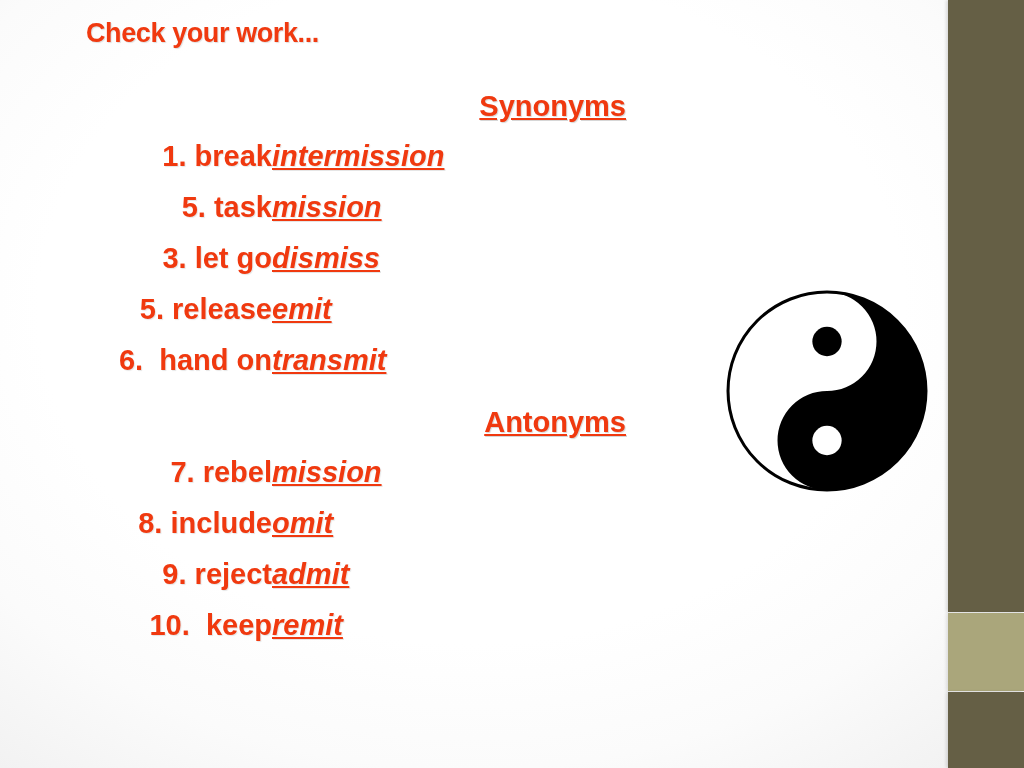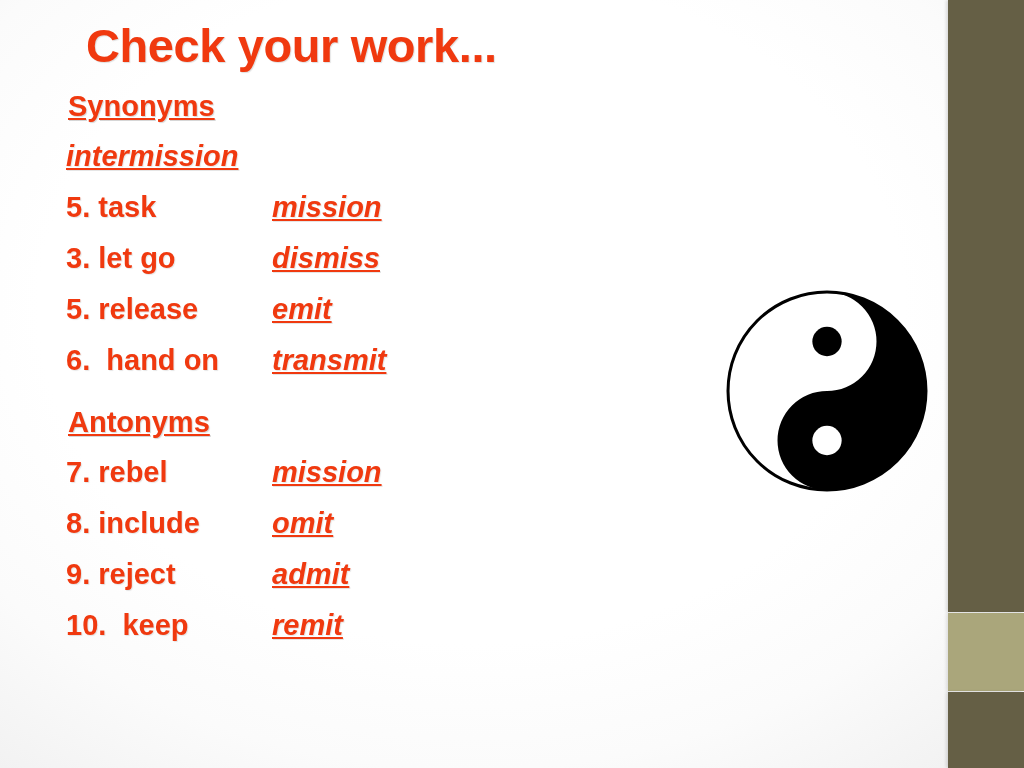--- a/index.html
+++ b/index.html
@@ -47,34 +47,35 @@
     height: 76px;
     background: #655F45;
     box-shadow: -2px 0 3px rgba(0,0,0,0.13);
   }
 
   
   #title {
     position: absolute;
     left: 86px;
     top: 18px;
-    font-size: 47px;
+    font-size: 27px;
     font-weight: bold;
     color: #F0390F;
     letter-spacing: -0.4px;
     text-shadow: 1px 1px 1px rgba(0,0,0,0.13);
     white-space: nowrap;
   }
 
   
   #content {
     position: absolute;
     left: 66px;
     top: 92px;
     width: 560px;
+    text-align: right;
   }
 
   .section-head {
     font-size: 29px;
     font-weight: bold;
     color: #F0390F;
     text-decoration: underline;
     text-underline-offset: 2px;
     text-shadow: 1px 1px 1px rgba(0,0,0,0.16);
     line-height: 1;
@@ -134,20 +135,21 @@
   <div class="bar bar-mid"></div>
   <div class="bar bar-bot"></div>
 
   <div id="title">Check your work...</div>
 
   <div id="content">
 
     <div class="section-head">Synonyms</div>
 
     <div class="row">
+      <span class="term">1. break</span>
       <span class="answer">intermission</span>
     </div>
     <div class="row">
       <span class="term">5. task</span>
       <span class="answer">mission</span>
     </div>
     <div class="row">
       <span class="term">3. let go</span>
       <span class="answer">dismiss</span>
     </div>

